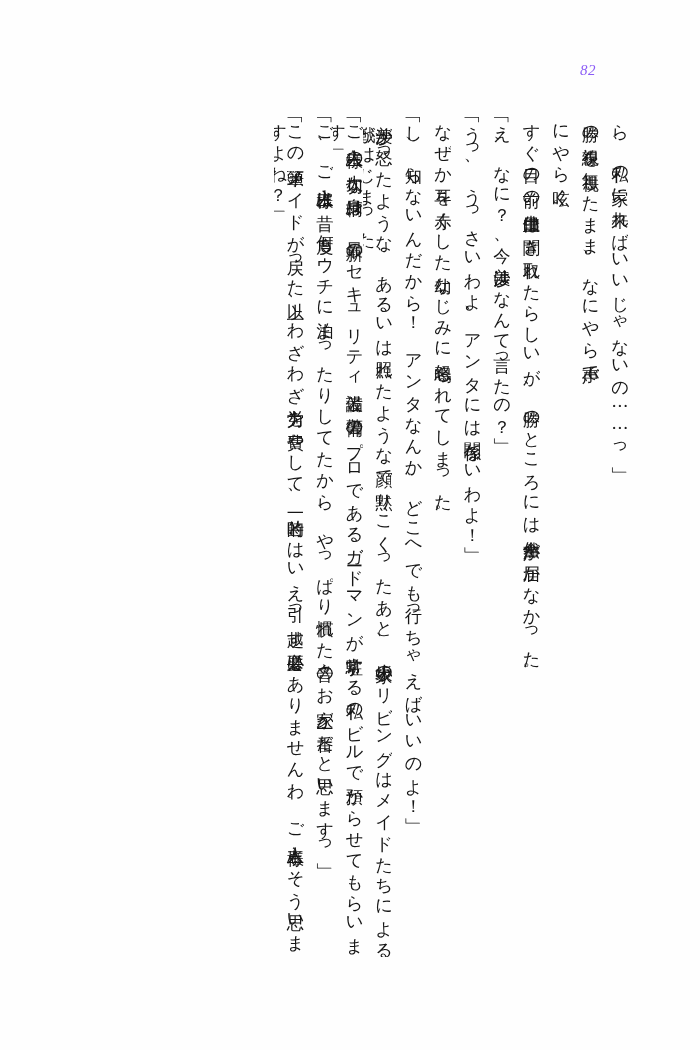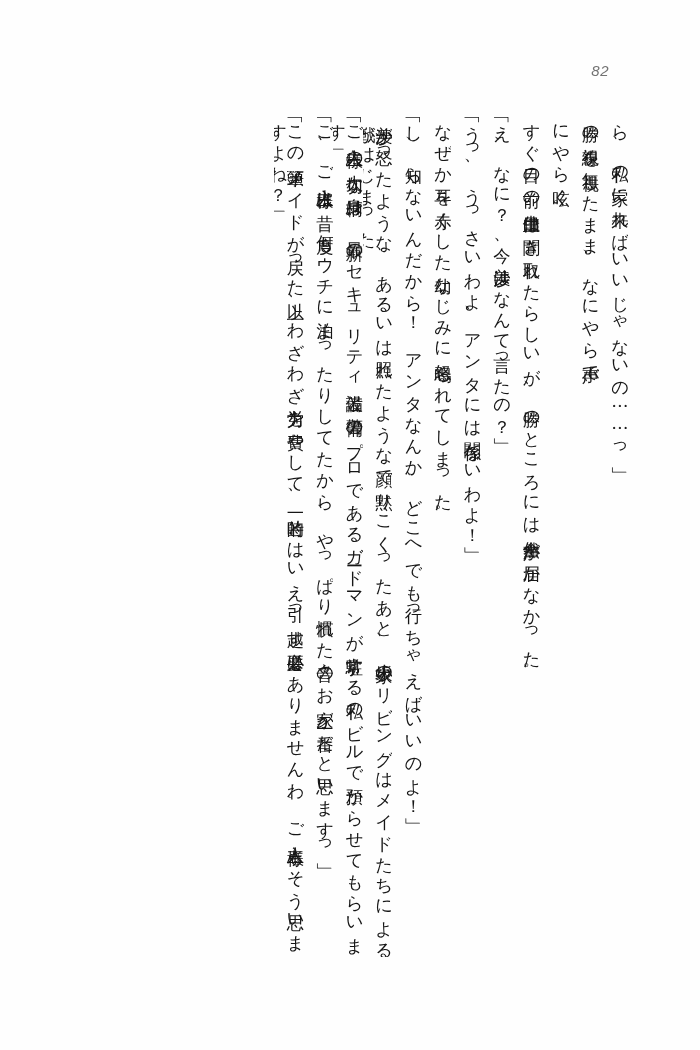--- a/index.html
+++ b/index.html
@@ -17,25 +17,25 @@
   .page {
     position: relative;
     width: 700px;
     height: 1050px;
     background: #fefefe;
     box-sizing: border-box;
   }
   .page-number {
     position: absolute;
     top: 62px;
-    right: 91px;
+    right: 104px;
     font-size: 15px;
     font-style: italic;
-    font-family: Liberation Sans, sans-serif;
-    color: #737373;
+    font-family: Liberation Serif, serif;
+    color: #8b5cf6;
     letter-spacing: 0.5px;
   }
   
   .text-block {
     position: absolute;
     top: 112px;
     right: 72px;
     left: 62px;
     height: 845px;
     display: flex;

